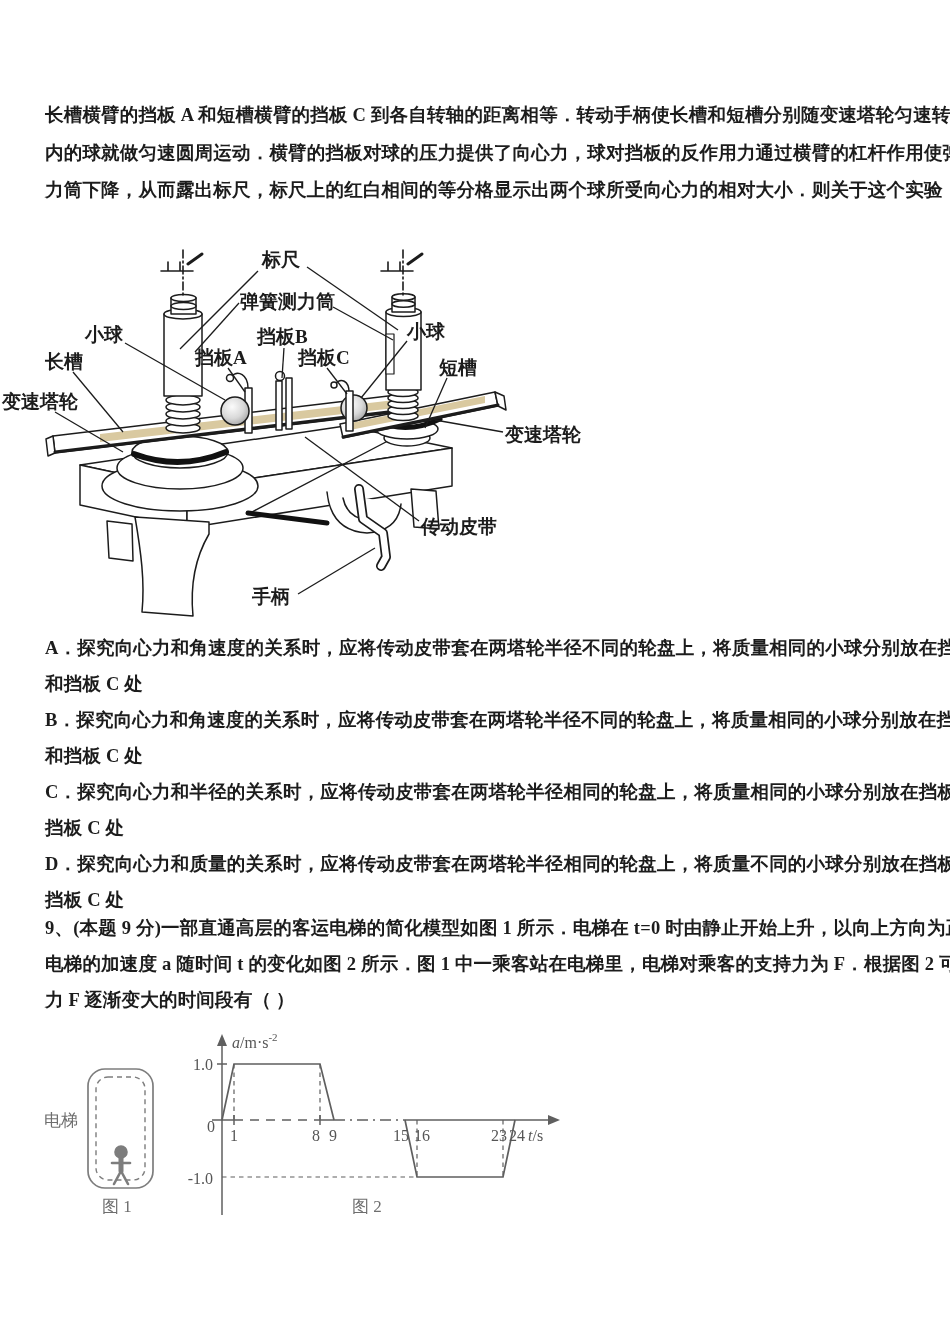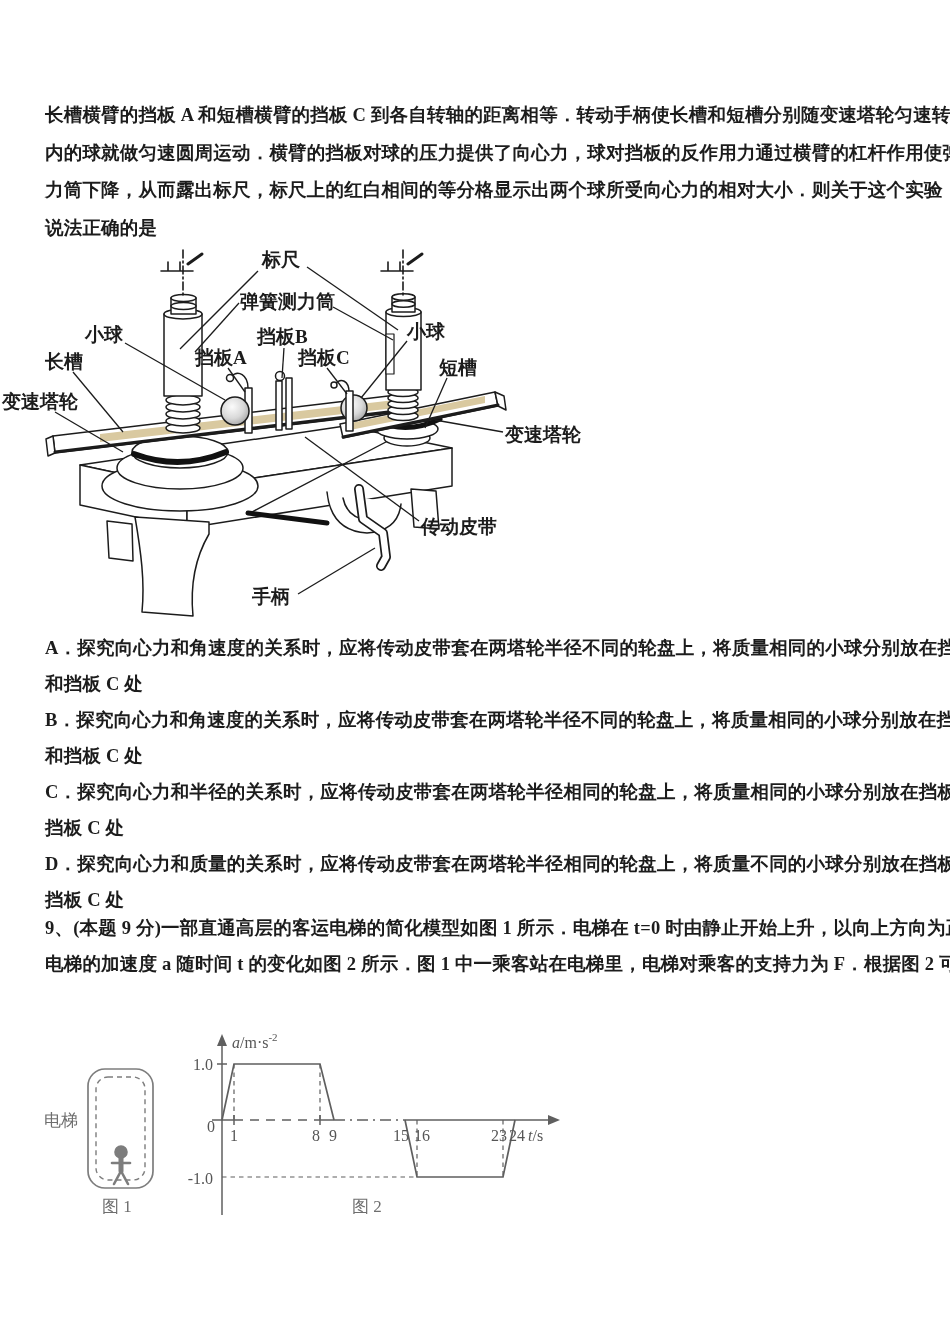--- a/index.html
+++ b/index.html
@@ -18,21 +18,20 @@
 </style>
 </head>
 <body>
 
 <div class="page">
 
   <div class="block intro" style="top:97px">
     <div class="tline">长槽横臂的挡板 A 和短槽横臂的挡板 C 到各自转轴的距离相等．转动手柄使长槽和短槽分别随变速塔轮匀速转动，槽</div>
     <div class="tline">内的球就做匀速圆周运动．横臂的挡板对球的压力提供了向心力，球对挡板的反作用力通过横臂的杠杆作用使弹簧测</div>
     <div class="tline">力筒下降，从而露出标尺，标尺上的红白相间的等分格显示出两个球所受向心力的相对大小．则关于这个实验，下列</div>
-    <div class="tline">说法正确的是</div>
   </div>
 
   <svg style="left:0;top:245px" width="700" height="375" viewBox="45 245 700 375">
     <defs>
       <radialGradient id="ballg" cx="40%" cy="35%" r="75%">
         <stop offset="0%" stop-color="#fbfbfb"></stop>
           <stop offset="55%" stop-color="#d9d9d9"></stop>
           <stop offset="100%" stop-color="#9d9d9d"></stop>
       </radialGradient>
     </defs>
@@ -161,20 +160,21 @@
     <div class="tline">和挡板 C 处</div>
     <div class="tline">C．探究向心力和半径的关系时，应将传动皮带套在两塔轮半径相同的轮盘上，将质量相同的小球分别放在挡板 B 和</div>
     <div class="tline">挡板 C 处</div>
     <div class="tline">D．探究向心力和质量的关系时，应将传动皮带套在两塔轮半径相同的轮盘上，将质量不同的小球分别放在挡板 A 和</div>
     <div class="tline">挡板 C 处</div>
   </div>
 
   <div class="block q9" style="top:910px">
     <div class="tline">9、(本题 9 分)一部直通高层的客运电梯的简化模型如图 1 所示．电梯在 t=0 时由静止开始上升，以向上方向为正方向，</div>
     <div class="tline">电梯的加速度 a 随时间 t 的变化如图 2 所示．图 1 中一乘客站在电梯里，电梯对乘客的支持力为 F．根据图 2 可以判断，</div>
+    <div class="tline">力 F 逐渐变大的时间段有（ ）</div>
   </div>
 
   <svg style="left:40px;top:1050px" width="180" height="180" viewBox="40 1050 180 180">
     <g stroke="#7d7d7d" fill="none" stroke-width="1.7">
       <rect x="88" y="1069" width="65" height="119" rx="17"></rect>
       <rect x="96" y="1077" width="49" height="103" rx="12" stroke-dasharray="5 4" stroke-width="1.4"></rect>
     </g>
     <g stroke="#7d7d7d" stroke-width="2.6" stroke-linecap="round" fill="#7d7d7d">
       <circle cx="121" cy="1152" r="5.5"></circle>
       <path d="M121,1158 L121,1171" fill="none" stroke-width="5"></path>

